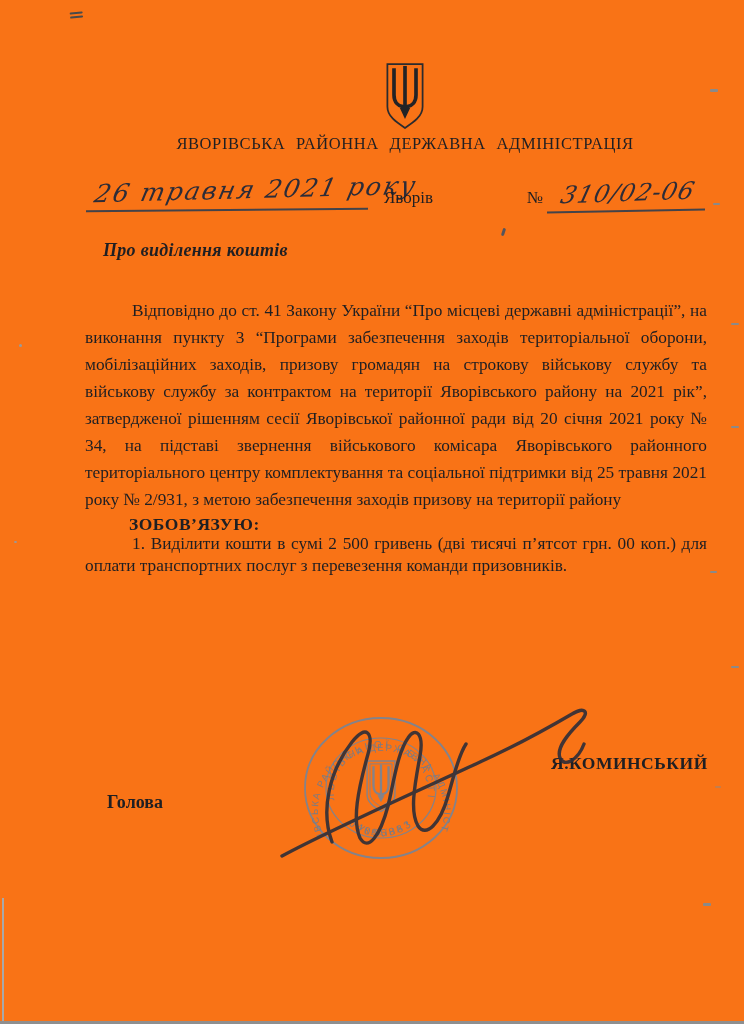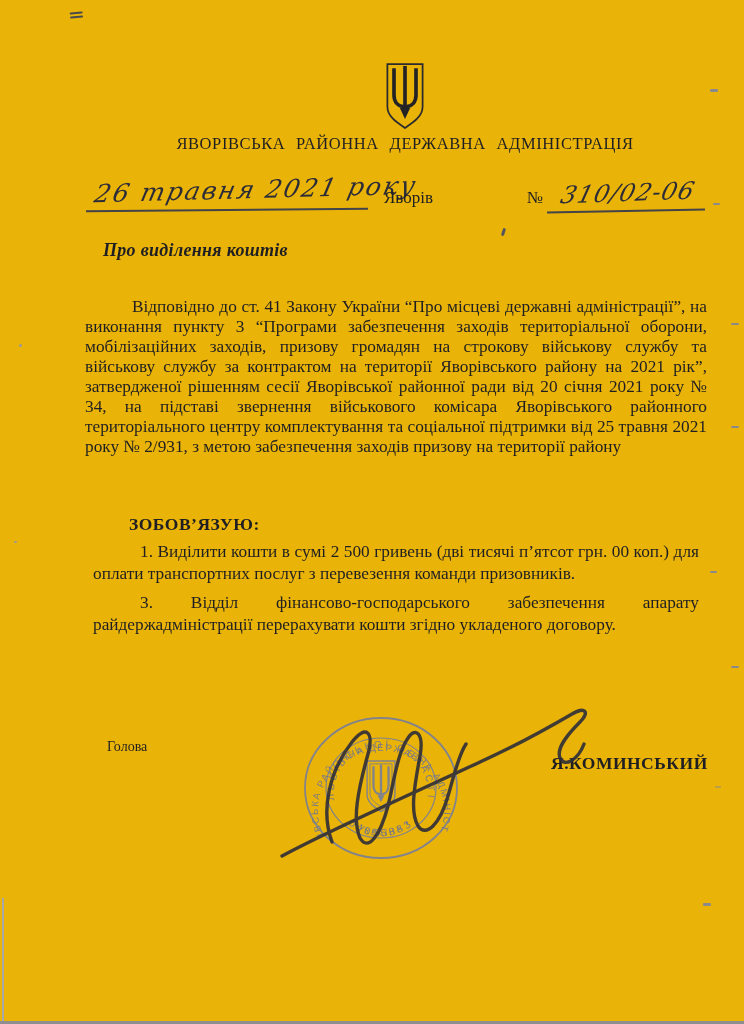--- a/index.html
+++ b/index.html
@@ -1,41 +1,41 @@
 <!DOCTYPE html>
 <html><head>
 <meta charset="utf-8">
 <style>
   html,body{margin:0;padding:0;background:#e8e8e8;}
   .page{
     position:relative;width:744px;height:1024px;margin:0 auto;
-    background:#eab308;overflow:hidden;
+    background:#f97316;overflow:hidden;
     font-family:"Liberation Serif", serif;color:#1f1f23;
   }
   .abs{position:absolute;}
   .org-name{left:85px;top:134px;width:640px;text-align:center;
     font-size:16.5px;letter-spacing:0.6px;word-spacing:6px;white-space:nowrap;}
   .doc-type{left:85px;top:157px;width:640px;text-align:center;
     font-weight:bold;font-size:16.5px;letter-spacing:2px;white-space:nowrap;}
   .hand{font-family:"DejaVu Serif", serif;font-style:italic;color:#2c2c38;white-space:nowrap;}
   .hand-date{left:96px;top:175px;font-size:25px;letter-spacing:2px;
     transform:skewX(-14deg) rotate(-1.5deg);}
   .date-underline{left:86px;top:209px;width:282px;height:2px;background:#43434a;transform:rotate(-0.5deg);}
   .place{left:384px;top:188px;font-size:17px;}
   .num-sign{left:527px;top:188px;font-size:17px;}
   .hand-number{left:562px;top:179px;font-size:24px;letter-spacing:1px;
     transform:skewX(-16deg) rotate(-2deg);}
   .num-underline{left:547px;top:210px;width:158px;height:2px;background:#43434a;transform:rotate(-1deg);}
   .subject{left:103px;top:240px;font-weight:bold;font-style:italic;font-size:18px;letter-spacing:0.3px;text-align:right;}
-  .preamble{left:85px;top:297px;width:622px;font-size:17.3px;line-height:20px;
+  .preamble{left:85px;top:297px;width:622px;font-size:17.3px;line-height:27px;
     text-align:justify;text-indent:47px;}
   .directive{left:129px;top:492px;font-weight:bold;font-size:17.5px;letter-spacing:0.5px;margin-top:22px;}
   .items{left:85px;top:533px;width:622px;font-size:17.3px;line-height:21.6px;text-align:justify;}
-  .items p{margin:8px;text-indent:47px;}
-  .signer-title{left:107px;top:739px;font-weight:normal;font-size:14px;}
+  .items p{margin:0;text-indent:47px;}
+  .signer-title{left:107px;top:792px;font-weight:bold;font-size:18px;}
   .signer-name{left:535px;top:753px;font-weight:bold;font-size:17.5px;letter-spacing:0.5px;margin-left:16px;}
   .emblem-svg{left:383px;top:60px;}
   .stamp-svg{left:296px;top:712px;}
   .sig-svg{left:265px;top:693px;}
   
   .edge-dash{background:#8a8a8a;border-radius:1px;}
   .speck{background:#9a9a9a;border-radius:50%;}
   .bottom-edge{left:0;top:1021px;width:744px;height:3px;background:#8f8f8f;}
   .left-edge{left:2px;top:898px;width:2px;height:126px;background:#a8a8a8;}
   .top-mark{left:70px;top:12px;width:13px;height:8px;transform:rotate(-6deg);}
@@ -68,21 +68,20 @@
   <div class="abs num-underline"></div>
 
   <div class="abs subject">Про виділення коштів</div>
 
   <div class="abs preamble">Відповідно до ст. 41 Закону України “Про місцеві державні адміністрації”, на виконання пункту 3 “Програми забезпечення заходів територіальної оборони, мобілізаційних заходів, призову громадян на строкову військову службу та військову службу за контрактом на території Яворівського району на 2021 рік”, затвердженої рішенням сесії Яворівської районної ради від 20 січня 2021 року № 34, на підставі звернення військового комісара Яворівського районного територіального центру комплектування та соціальної підтримки від 25 травня 2021 року № 2/931, з метою забезпечення заходів призову на території району</div>
 
   <div class="abs directive">ЗОБОВ’ЯЗУЮ:</div>
 
   <div class="abs items">
     <p>1. Виділити кошти в сумі 2 500 гривень (дві тисячі п’ятсот грн. 00 коп.) для оплати транспортних послуг з перевезення команди призовників.</p>
-    <p>3. Відділ фінансово-господарського забезпечення апарату райдержадміністрації перерахувати кошти згідно укладеного договору.</p>
   </div>
 
   <div class="abs signer-title">Голова</div>
   <div class="abs signer-name">Я.КОМИНСЬКИЙ</div>
 
   <svg class="abs stamp-svg" width="170" height="152" viewBox="0 0 170 152">
     <defs>
       <path id="arcOuter" d="M 26.5,121 A 63 60 0 1 1 143.5,121"></path>
       <path id="arcInner" d="M 39,90 A 47 45 0 1 1 131,90"></path>
       <path id="arcCode" d="M 44,103 A 49 47 0 0 0 126,103"></path>

